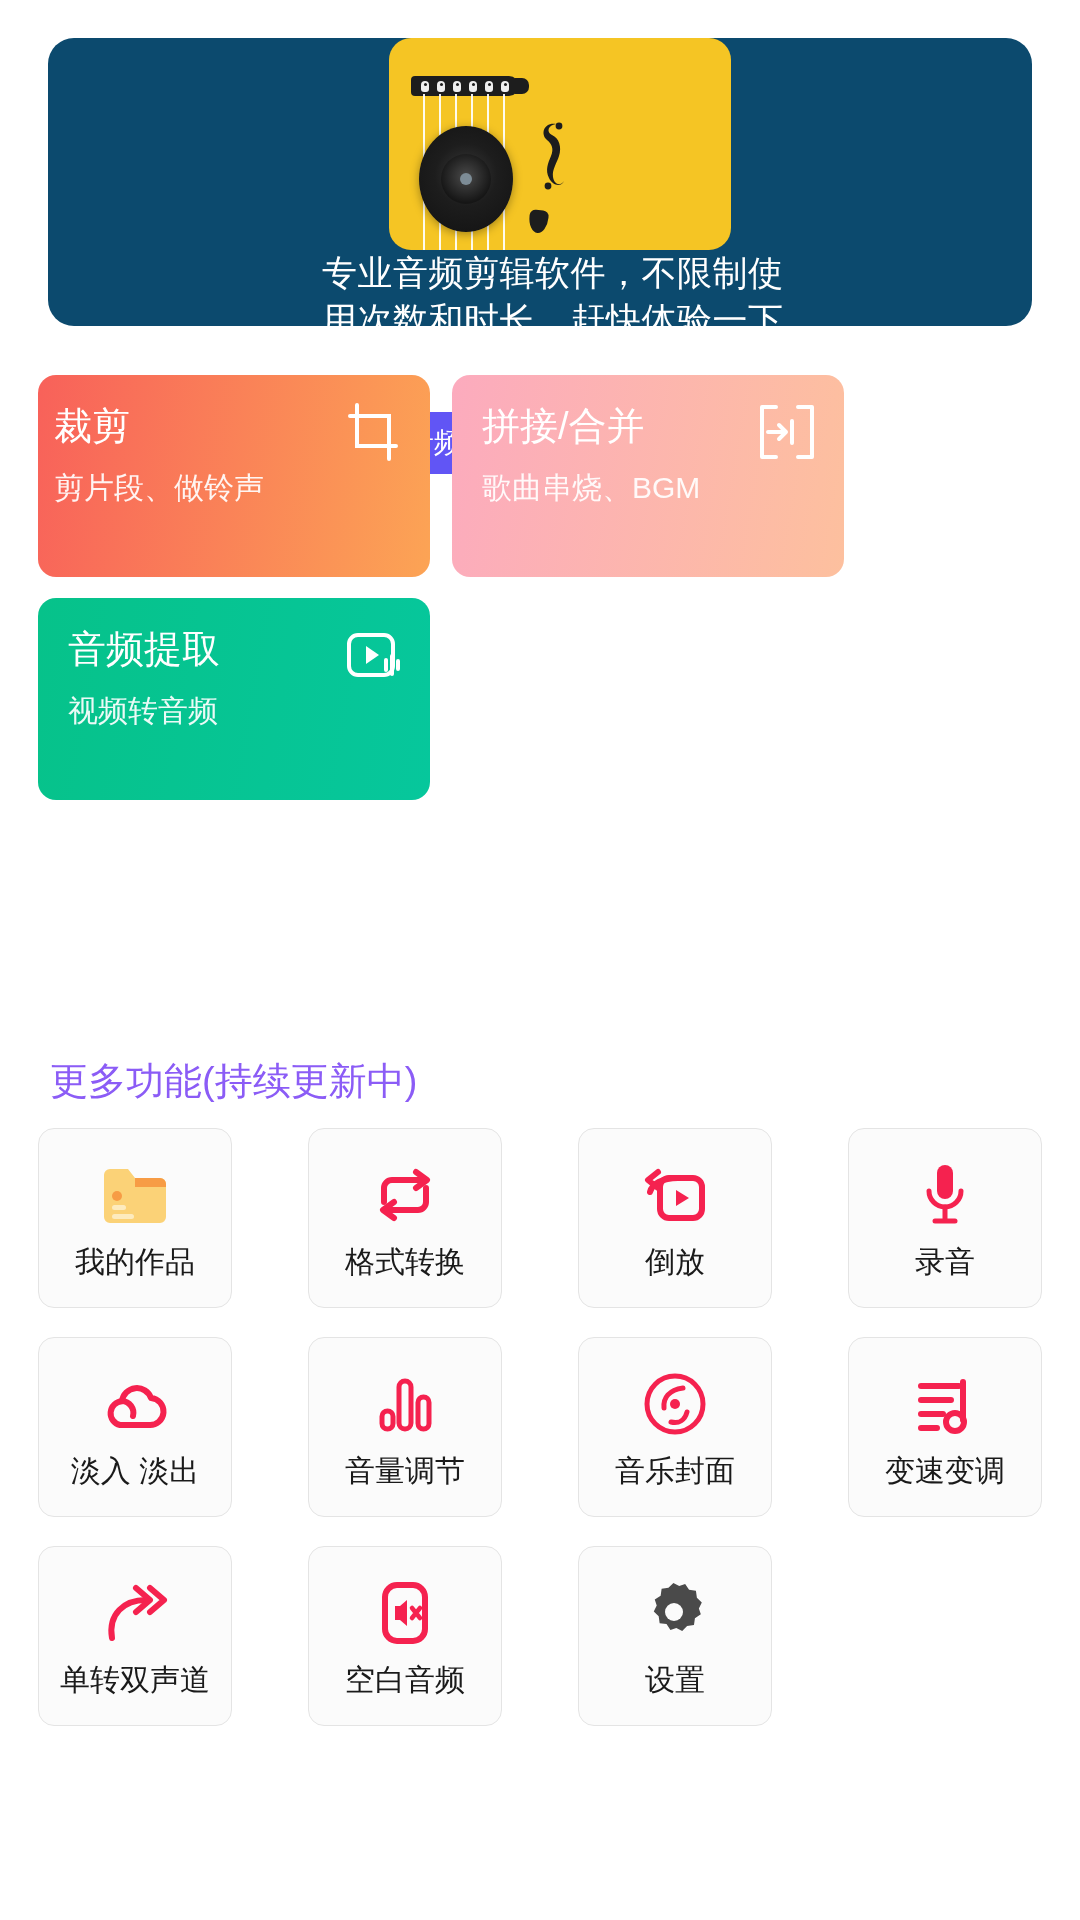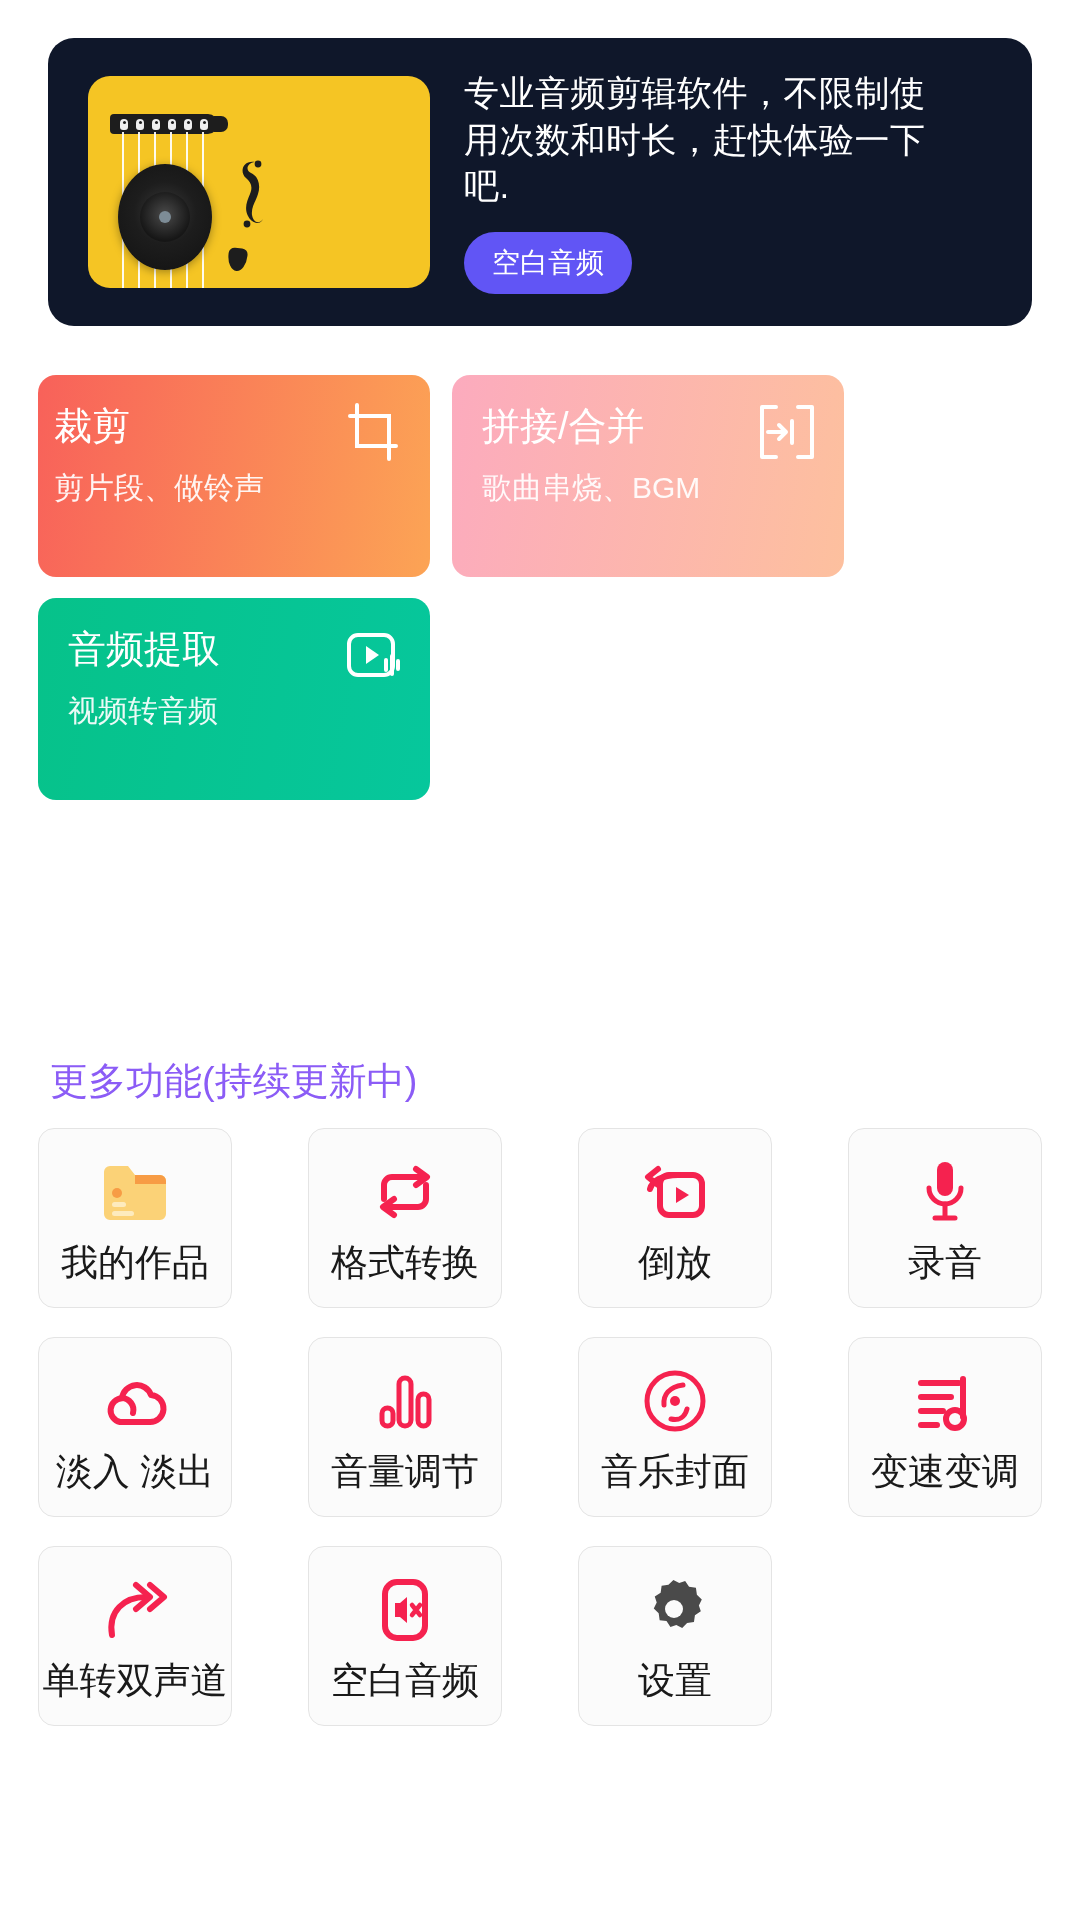--- a/index.html
+++ b/index.html
@@ -8,22 +8,22 @@
     background: #ffffff;
     font-family: "Liberation Sans", "DejaVu Sans", sans-serif;
     overflow: hidden;
   }
   .page { width: 1080px; height: 1920px; position: relative; }
 
   
   .banner {
     position: absolute; left: 48px; top: 38px;
     width: 984px; height: 288px;
-    background: #0f172a; border-radius: 26px;
-    display: flex; align-items: center;
+    background: #0c4a6e; border-radius: 26px;
+    display: flex; align-items: center; flex-direction: column;
   }
   .guitar {
     width: 342px; height: 212px; margin-left: 40px;
     background: #F5C524; border-radius: 22px;
     position: relative; overflow: hidden; flex: none;
   }
   .bridge {
     position: absolute; left: 22px; top: 38px;
     width: 108px; height: 20px; background: #1d1d1d;
     border-radius: 4px 10px 10px 4px;
@@ -109,21 +109,21 @@
     column-gap: 76px; row-gap: 29px;
   }
   .gcell {
     width: 194px; height: 180px;
     background: #FBFBFB; border: 1.5px solid #E4E4E4;
     border-radius: 16px; cursor: pointer;
     display: flex; flex-direction: column;
     align-items: center; justify-content: center;
   }
   .gicon { height: 72px; display: flex; align-items: center; justify-content: center; }
-  .glabel { font-size: 37px; color: #1a1a1a; margin-top: 16px; line-height: 1; }
+  .glabel { font-size: 30px; color: #1a1a1a; margin-top: 16px; line-height: 1; }
 </style>
 </head>
 <body>
 
 <div class="page">
 
   <div class="banner">
 
     <div class="guitar">
       <div class="bridge">

